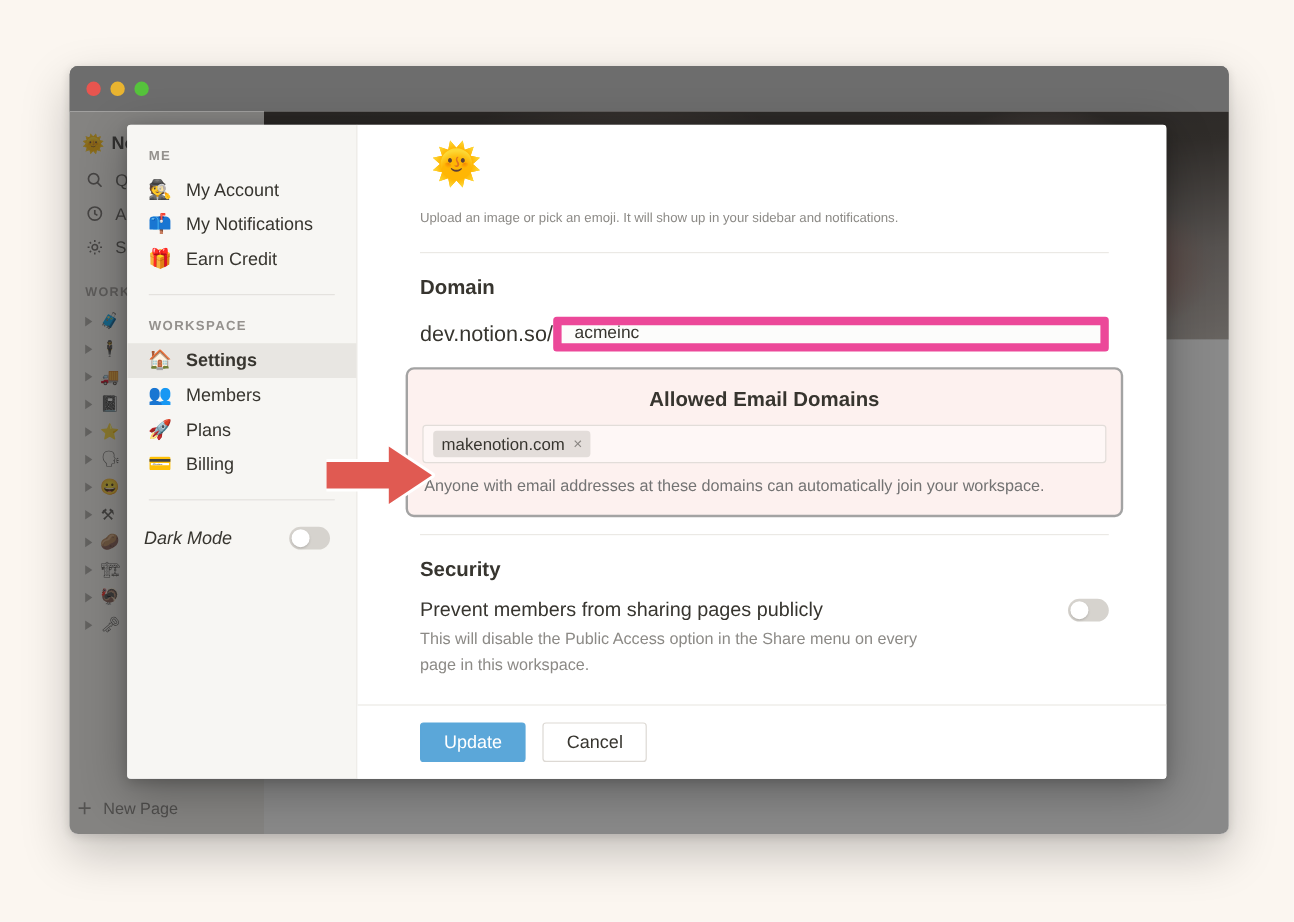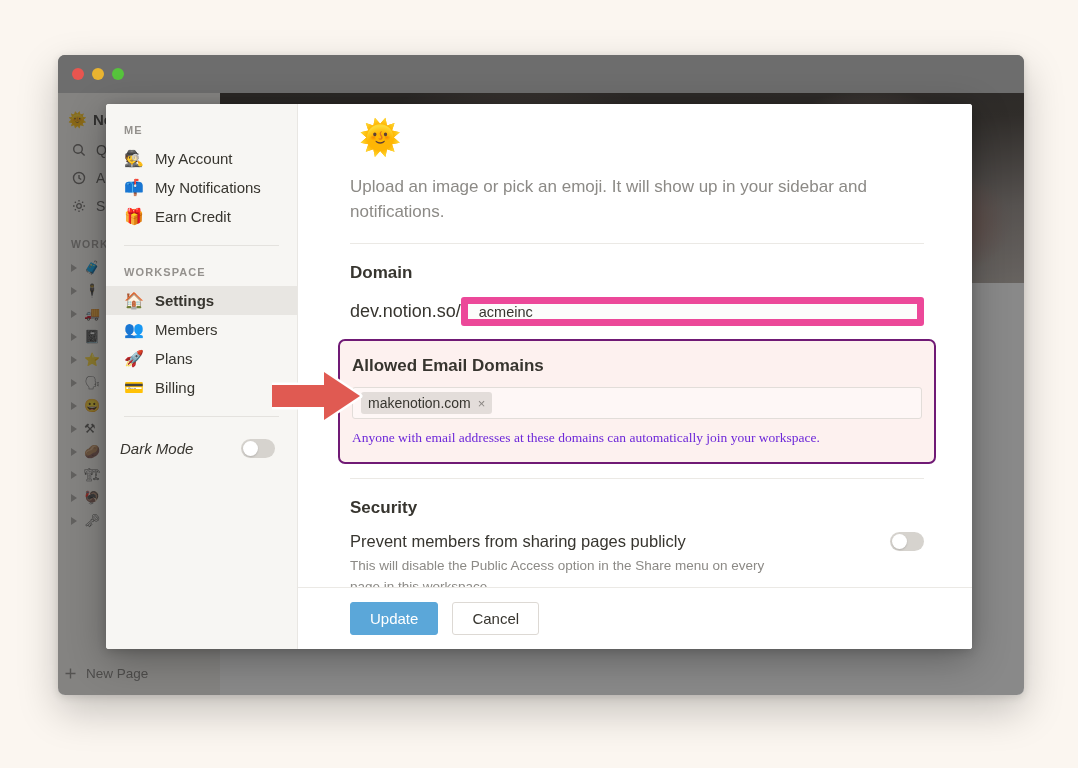--- a/index.html
+++ b/index.html
@@ -249,21 +249,21 @@
 
   .icon-tile {
     width: 62px; height: 50px;
     border-radius: 4px;
     display: flex; align-items: center; justify-content: center;
     font-size: 34px;
     line-height: 1;
     margin-top: 2px;
   }
   .helper {
-    font-size: 17px;
+    font-size: 11px;
     color: #8c8a86;
     margin-top: 13px;
     line-height: 1.45;
   }
   .divider { height: 1px; background: #ebe9e5; margin: 19px 0 0; }
 
   .sec-title {
     font-size: 17px;
     font-weight: 600;
     color: #37352f;
@@ -292,24 +292,25 @@
     color: #8c8a86;
     margin-top: 10px;
     line-height: 1.55;
     max-width: 520px;
   }
   .sub a { color: #8c8a86; text-decoration: underline; }
 
   
   .hl-box {
     margin: 13px -12px 0 -12px;
-    border: 2px solid #701a75;
+    border: 2px solid #a3a3a3;
     border-radius: 7px;
     background: #fdf1ef;
     padding: 13px 12px 13px 12px;
+    text-align: center;
   }
   .hl-box .sec-title { margin: 2px 0 11px; }
   .tag-field {
     border: 1px solid #e2ddd9;
     border-radius: 3px;
     background: rgba(255,255,255,0.45);
     min-height: 32px;
     display: flex; align-items: center;
     padding: 0 8px;
   }
@@ -320,21 +321,21 @@
     padding: 3px 7px;
     font-size: 14px;
     color: #37352f;
   }
   .tag .x {
     color: #8a8683;
     font-size: 13px;
     cursor: pointer;
     line-height: 1;
   }
-  .hl-box .sub { margin-top: 9px; color: #6d28d9; font-family: Liberation Serif, serif; }
+  .hl-box .sub { margin-top: 9px; color: #737373; }
 
   .sec-sep { height: 1px; background: #ebe9e5; margin: 14px 0 0; }
 
   .sec-row {
     display: flex; align-items: flex-start; justify-content: space-between;
     gap: 20px;
     margin-top: 0;
   }
   .sec-row .rowtitle {
     font-size: 16.5px;

